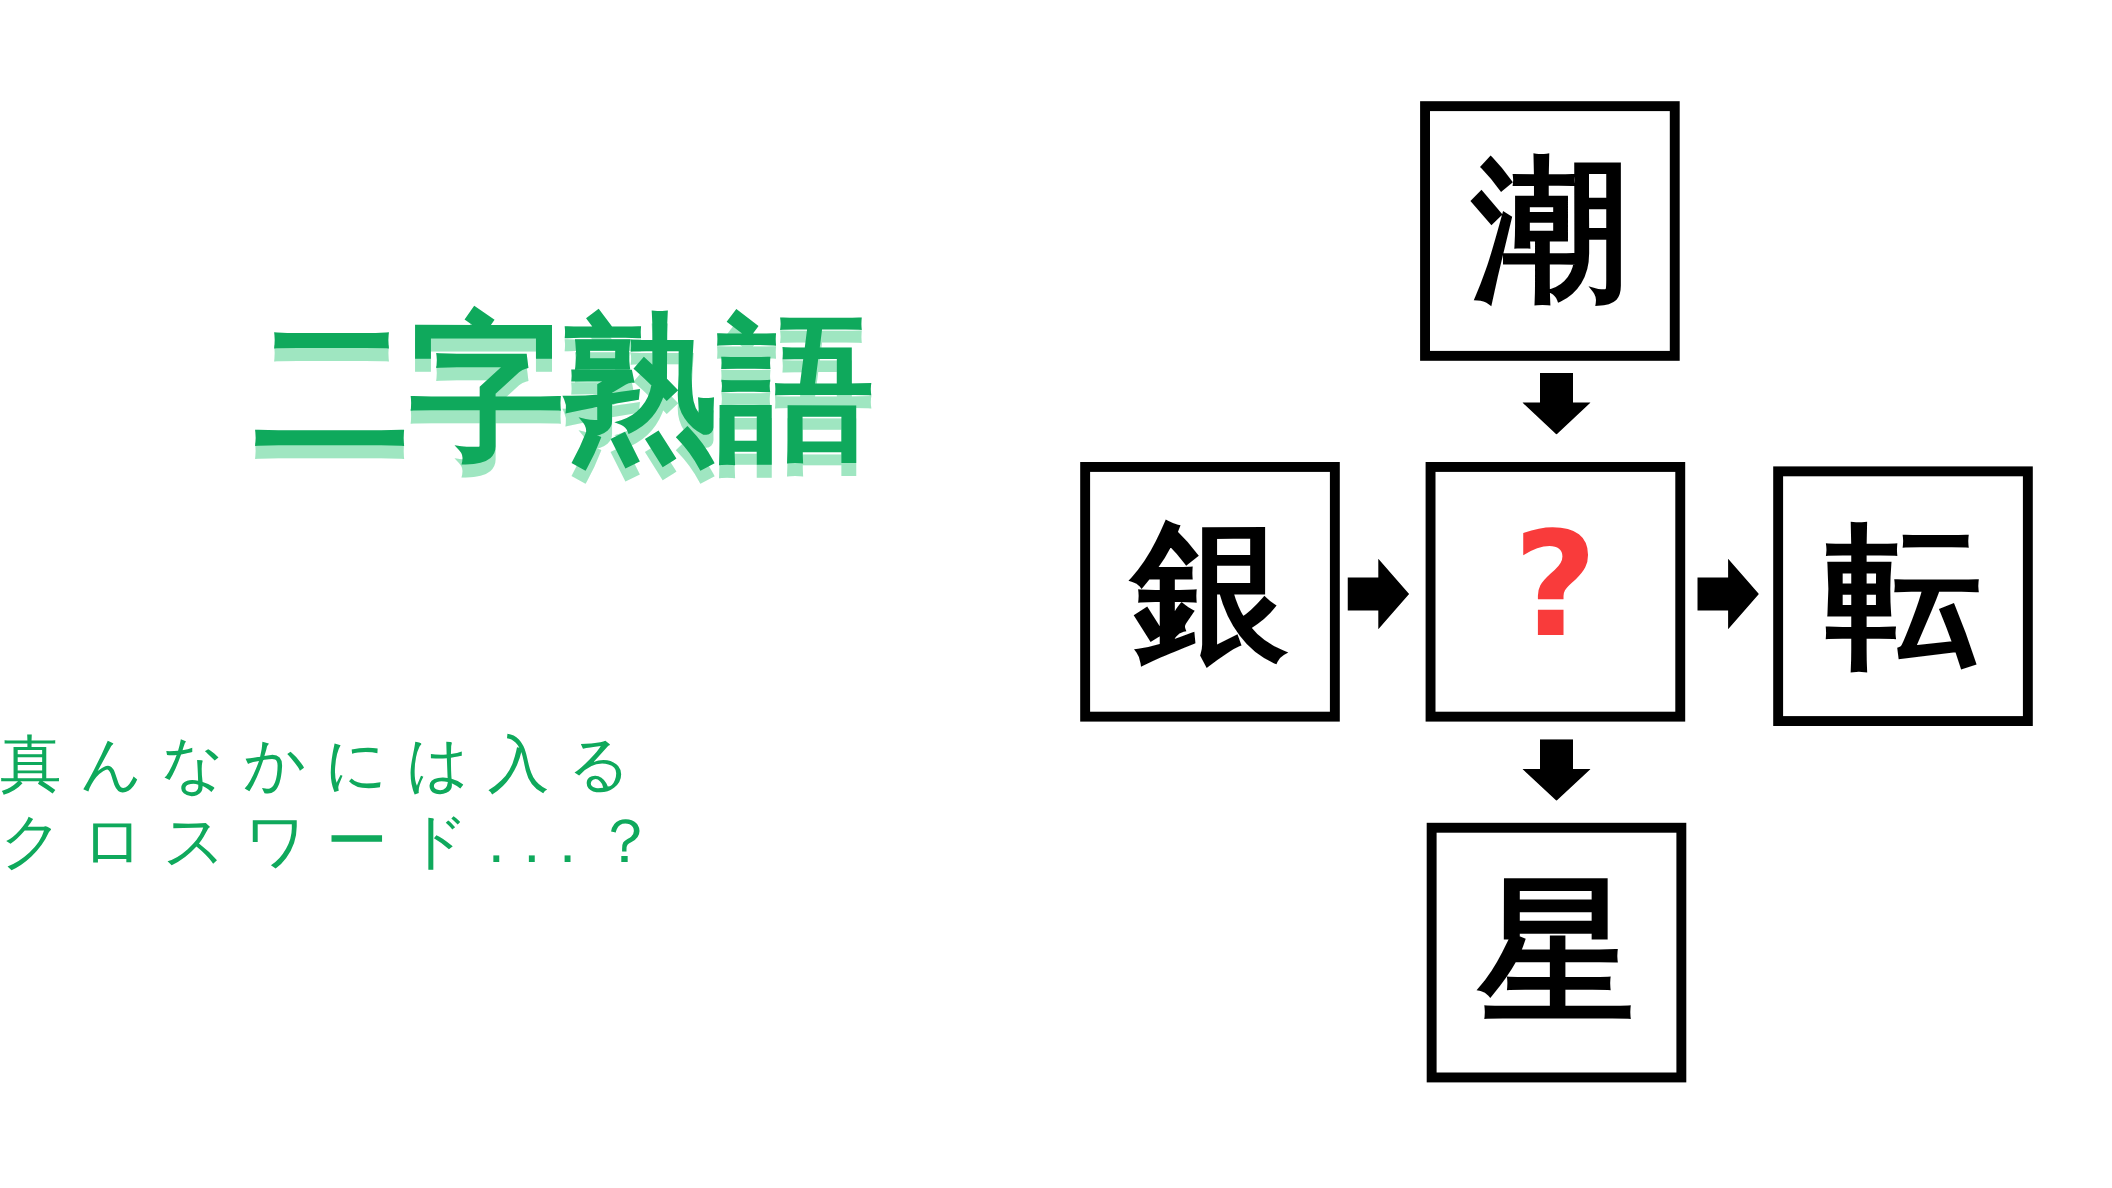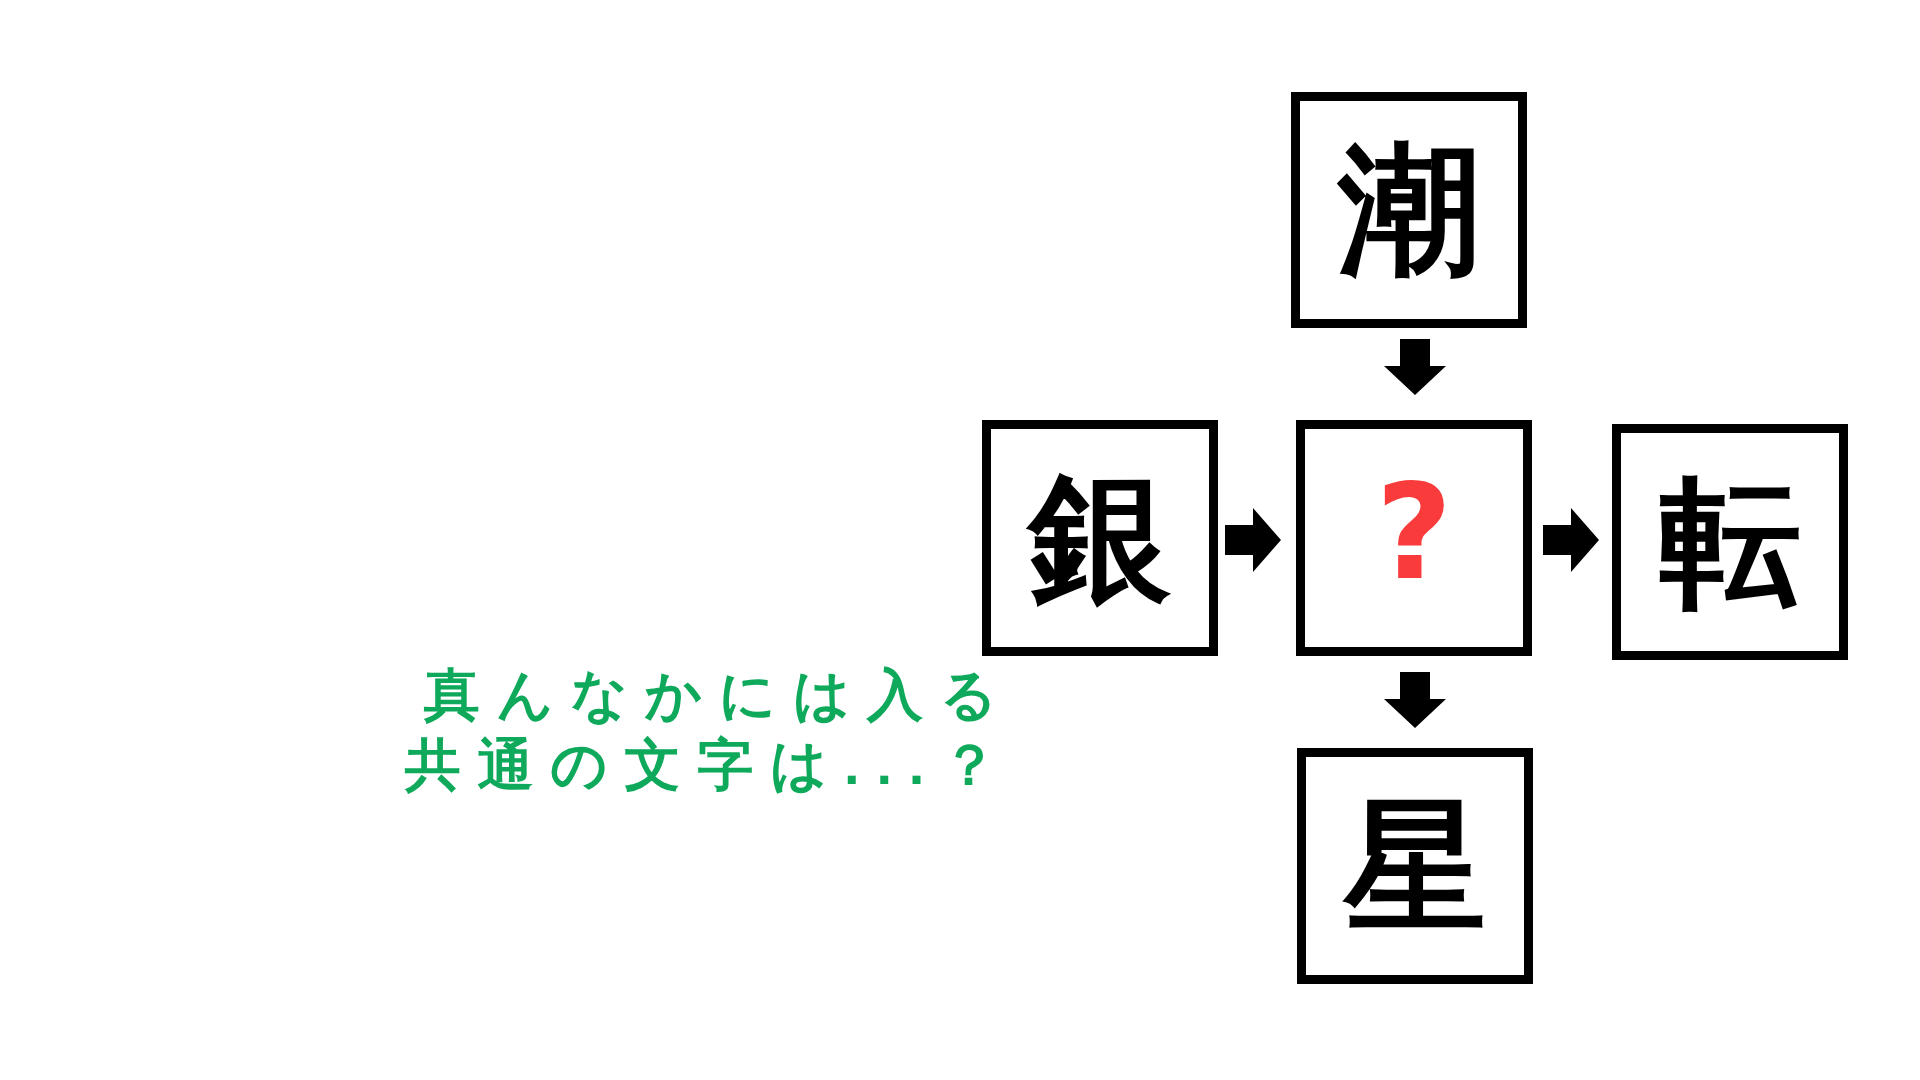--- a/index.html
+++ b/index.html
@@ -32,23 +32,23 @@
     color:var(--green-main);
     text-shadow:0 0.08em 0 var(--green-shadow);
     letter-spacing:-0.01em;
     white-space:nowrap;
   }
   .title .line{display:block;}
 
   .subtitle{
     position:absolute;
     left:0; top:660px; width:1014px;
-    text-align:right;
+    text-align:left;
     font-size:56px;
-    font-weight:700;
+    font-weight:400;
     line-height:70px;
     color:var(--green-main);
     letter-spacing:0.30em;
     white-space:nowrap;
   }
   .subtitle .line{display:block;}
 
   
   .cell{
     position:absolute;
@@ -82,25 +82,26 @@
   .arrow-right-1{left:1225px; top:508px;}
   .arrow-right-2{left:1543px; top:508px;}
   .arrow-down-2 {left:1384px; top:672px;}
 </style>
 </head>
 <body>
 
 <div class="canvas">
 
   <h1 class="title">
+    <span class="line">二字熟語</span>
   </h1>
 
   <p class="subtitle">
     <span class="line">真んなかには入る</span>
-    <span class="line">共通の文字は...？</span>
+    <span class="line">クロスワード...？</span>
   </p>
 
   <div class="puzzle">
 
     <div class="cell cell-top">
       <span class="char">潮</span>
     </div>
 
     <div class="cell cell-left">
       <span class="char">銀</span>

